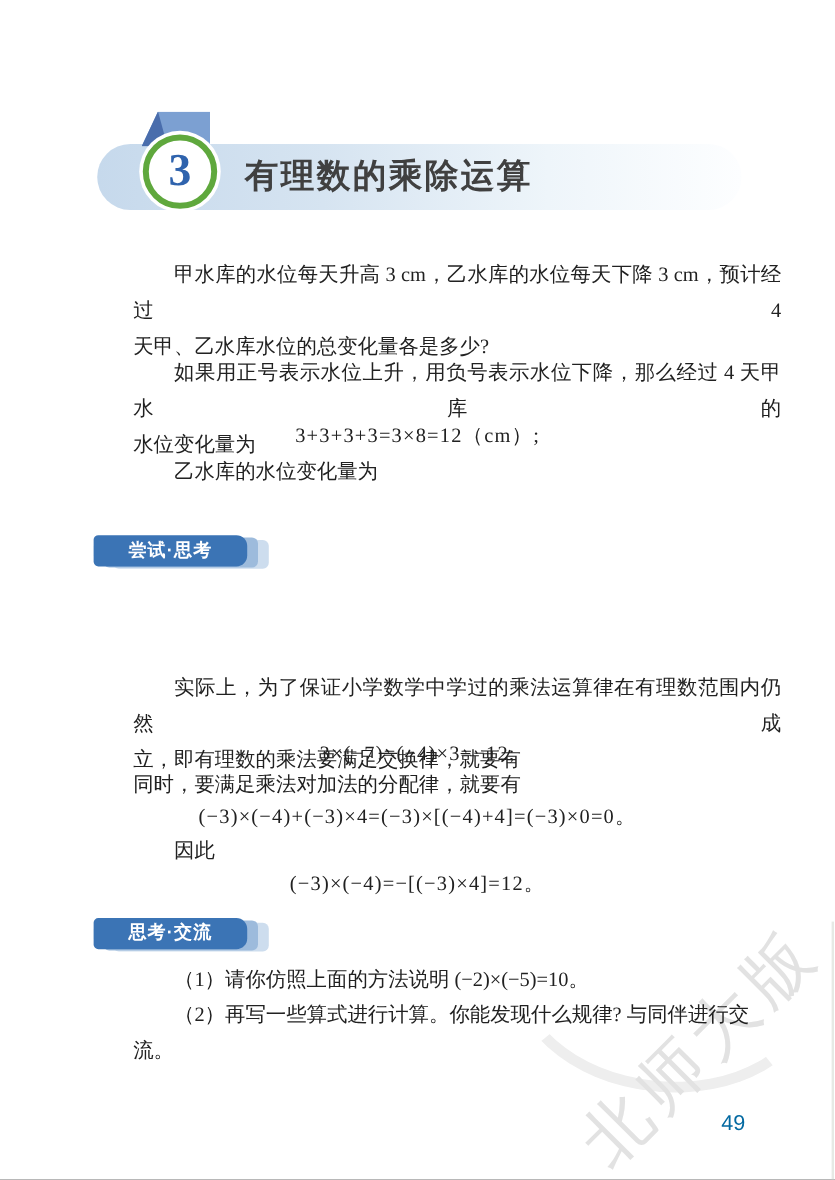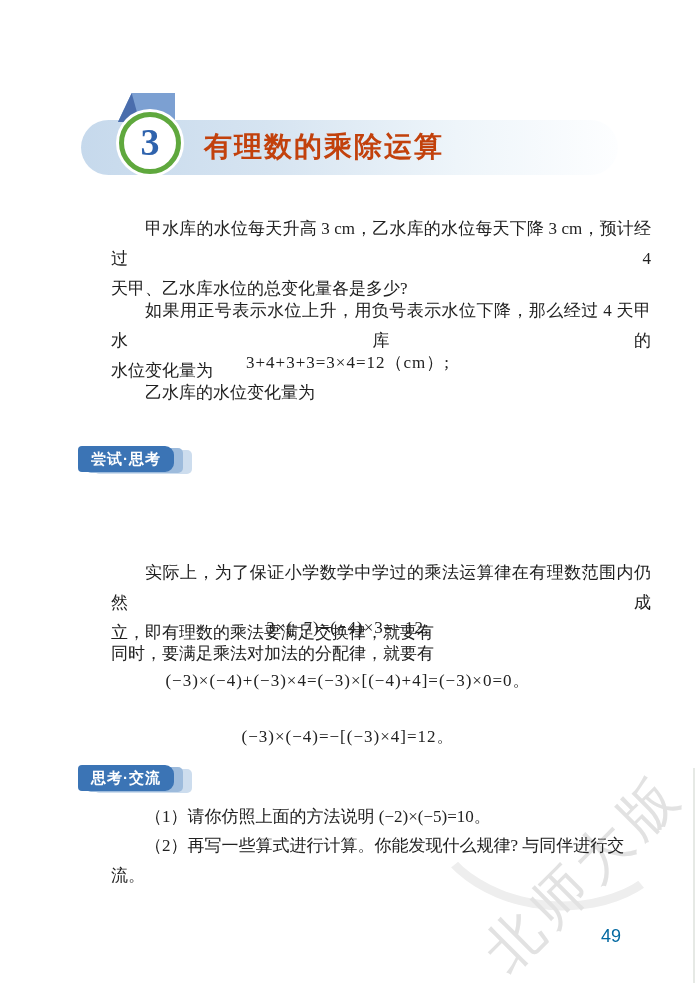--- a/index.html
+++ b/index.html
@@ -48,21 +48,21 @@
     text-align:center;z-index:3;
   }
   .section-badge span{
     font-family:"Liberation Serif", serif;
     font-weight:bold;font-size:38px;line-height:50px;color:#2f63ad;
   }
   .header-title{
     position:absolute;left:204px;top:128px;
     font-family:"Liberation Sans", sans-serif;
     font-weight:bold;font-size:28px;line-height:38px;
-    letter-spacing:2px;color:#c2410c;z-index:3;
+    letter-spacing:2px;color:#404040;z-index:3;
   }
   
   .block{
     position:absolute;left:78px;width:540px;
     font-size:17px;line-height:30px;z-index:1;
   }
   .line{width:540px;margin-left:33px;}
   .indent{text-indent:2em;}
   .fill{text-align:justify;text-align-last:justify;}
   .formula{
@@ -74,21 +74,21 @@
     position:absolute;left:78px;height:26px;z-index:2;
     font-family:"Liberation Sans", sans-serif;
   }
   .banner .tail1,.banner .tail2{position:absolute;border-radius:5px;}
   .banner .tail1{left:8px;right:-9px;top:2px;bottom:-1px;background:#9dbbdc;z-index:1;}
   .banner .tail2{left:16px;right:-18px;top:4px;bottom:-2px;background:#cdddee;z-index:0;}
   .banner .label{
     position:relative;display:inline-block;z-index:2;
     background:#3b74b5;color:#ffffff;
     font-weight:bold;font-size:15px;line-height:26px;
-    padding:0 13px;border-radius:4px 9px 9px 4px;
+    padding:0 29px;border-radius:4px 9px 9px 4px;
     letter-spacing:1px;
   }
   
   .page-number{
     position:absolute;left:601px;top:926px;
     font-family:"Liberation Sans", sans-serif;
     font-size:18px;color:#0369a1;z-index:1;
   }
 </style>
 </head>
@@ -113,21 +113,21 @@
   <div class="block" style="top:214px">
     <div class="line indent fill">甲水库的水位每天升高 3 cm，乙水库的水位每天下降 3 cm，预计经过 4</div>
     <div class="line">天甲、乙水库水位的总变化量各是多少?</div>
   </div>
 
   <div class="block" style="top:296px">
     <div class="line indent fill">如果用正号表示水位上升，用负号表示水位下降，那么经过 4 天甲水库的</div>
     <div class="line">水位变化量为</div>
   </div>
 
-  <div class="block formula" style="top:348px">3+4+3+3=3×4=12（cm）;</div>
+  <div class="block formula" style="top:348px">3+3+3+3=3×8=12（cm）;</div>
 
   <div class="block" style="top:378px">
     <div class="line indent">乙水库的水位变化量为</div>
   </div>
 
 
   <div class="banner" style="top:446px">
     <span class="tail2"></span>
     <span class="tail1"></span>
     <span class="label">尝试·思考</span>
@@ -140,20 +140,23 @@
   </div>
 
   <div class="block formula" style="top:613px">3×(−7)=(−4)×3=−12;</div>
 
   <div class="block" style="top:639px">
     <div class="line">同时，要满足乘法对加法的分配律，就要有</div>
   </div>
 
   <div class="block formula" style="top:666px">(−3)×(−4)+(−3)×4=(−3)×[(−4)+4]=(−3)×0=0。</div>
 
+  <div class="block" style="top:694px">
+    <div class="line indent">因此</div>
+  </div>
 
   <div class="block formula" style="top:722px">(−3)×(−4)=−[(−3)×4]=12。</div>
 
   <div class="banner" style="top:765px">
     <span class="tail2"></span>
     <span class="tail1"></span>
     <span class="label">思考·交流</span>
   </div>
 
   <div class="block" style="top:802px">

